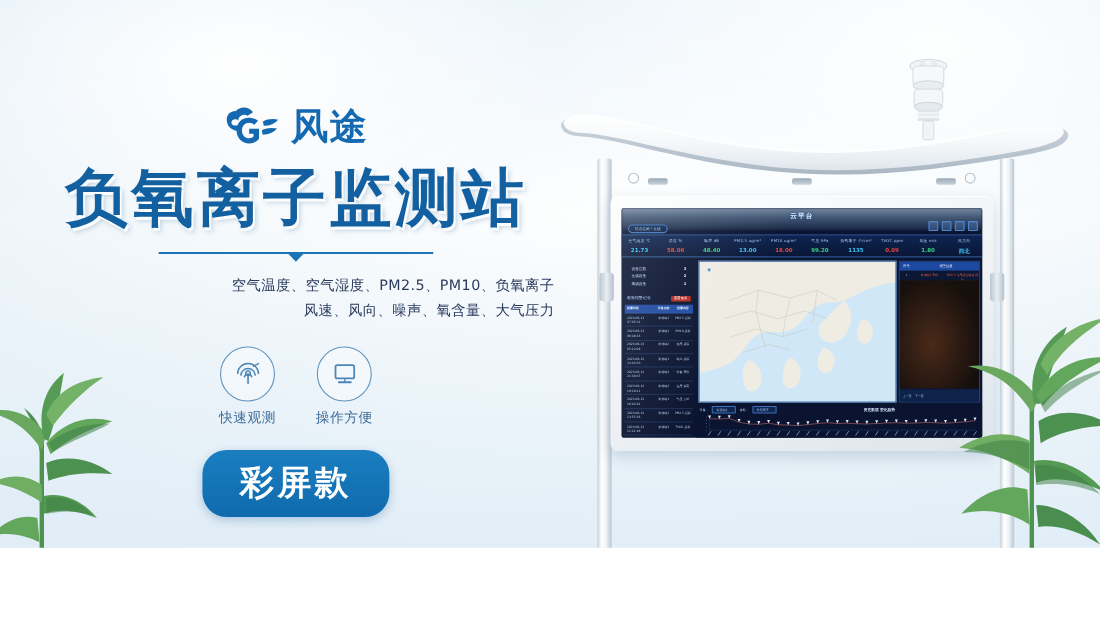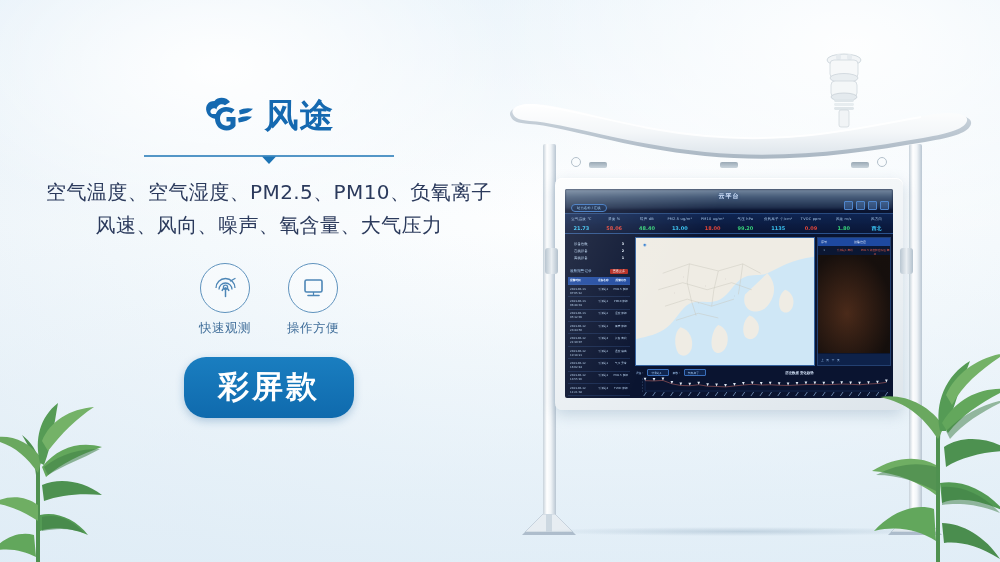--- a/index.html
+++ b/index.html
@@ -3,21 +3,21 @@
 <meta charset="utf-8">
 <style>
   * { box-sizing: border-box; margin: 0; padding: 0; }
   html, body {
     width: 1000px; height: 562px;
     font-family: "Liberation Sans", "DejaVu Sans", sans-serif;
     overflow: hidden;
   }
   #stage {
     position: relative;
-    width: 1000px; height: 562px;
+    width: 1000px; height: 498px;
     background:
       radial-gradient(ellipse 900px 500px at 60% 35%, #ffffff 0%, #f4f9fc 45%, #e4eef6 100%);
     overflow: hidden;
   }
   
   .sky-wash {
     position: absolute; inset: 0;
     background:
       radial-gradient(ellipse 420px 230px at 22% 12%, rgba(255,255,255,.95), rgba(255,255,255,0) 70%),
       radial-gradient(ellipse 520px 300px at 85% 8%, rgba(255,255,255,.9), rgba(255,255,255,0) 70%),
@@ -48,25 +48,26 @@
     font-weight: bold;
     color: #12609f;
     letter-spacing: 3px;
     line-height: 1.08;
     font-family: "DejaVu Sans", sans-serif;
     text-shadow: 2px 3px 0 rgba(255,255,255,.9), 3px 4px 5px rgba(120,160,190,.45);
   }
   .divider { margin: 14px auto 0; width: 250px; height: 14px; display: block; }
   .subtitle {
     margin-top: 11px;
-    font-size: 20px;
+    font-size: 13px;
     color: #2b3a5c;
     line-height: 1.55;
     letter-spacing: .4px;
     font-family: "DejaVu Sans", sans-serif;
+    text-align: right;
   }
 
   
   .features {
     margin-top: 22px;
     display: flex; justify-content: center; gap: 26px;
   }
   .feature { width: 62px; text-align: center; }
   .feature-circle {
     width: 50px; height: 50px; margin: 0 auto;
@@ -261,20 +262,21 @@
     <div class="logo-row">
       <svg class="logo-mark" viewBox="0 0 52 40">
         <path d="M26 7 C23 2 14 1 10.5 6 C4 6 1 11 2.5 16.5 C4 22.5 10 24 14 24 L14 19 L9 19 C6.5 19 5.5 16 7.5 14.2 C9 12.8 11.5 13.2 12.5 14.5 C13 10.2 17.5 8 21 10.2 Z" fill="#1569b0"></path>
         <path d="M22 12 C15.5 12 11 17 11 23.5 C11 30.5 16 35.5 22.5 35.5 C26.5 35.5 29.5 33.8 31.5 31 L31.5 22 L22.5 22 L22.5 26.5 L26.5 26.5 L26.5 29.2 C25.3 30.2 24 30.7 22.5 30.7 C18.6 30.7 16 27.8 16 23.6 C16 19.4 18.7 16.6 22.5 16.6 C24.4 16.6 26 17.3 27.2 18.5 L30.6 14.8 C28.5 13 25.6 12 22 12 Z" fill="#1569b0"></path>
         <path d="M35 15.5 C39 13.2 44 12.8 49 13.8 C46 17.2 41.5 19.2 35.8 19.4 Z" fill="#1569b0"></path>
         <path d="M34 23.5 C38 21.2 43 20.8 48 21.8 C45 25.2 40.5 27.2 34.8 27.4 Z" fill="#1569b0"></path>
       </svg>
       <span class="logo-word">风途</span>
     </div>
 
+    <h1 class="headline">负氧离子监测站</h1>
 
     <svg class="divider" viewBox="0 0 250 14">
       <line x1="0" y1="4" x2="250" y2="4" stroke="#1d74b5" stroke-width="1.6"></line>
       <polygon points="118,4.6 132,4.6 125,12" fill="#1d74b5"></polygon>
     </svg>
 
     <div class="subtitle">空气温度、空气湿度、PM2.5、PM10、负氧离子</div>
     <div class="subtitle" style="margin-top:2px">风速、风向、噪声、氧含量、大气压力</div>
 
     <div class="features">

